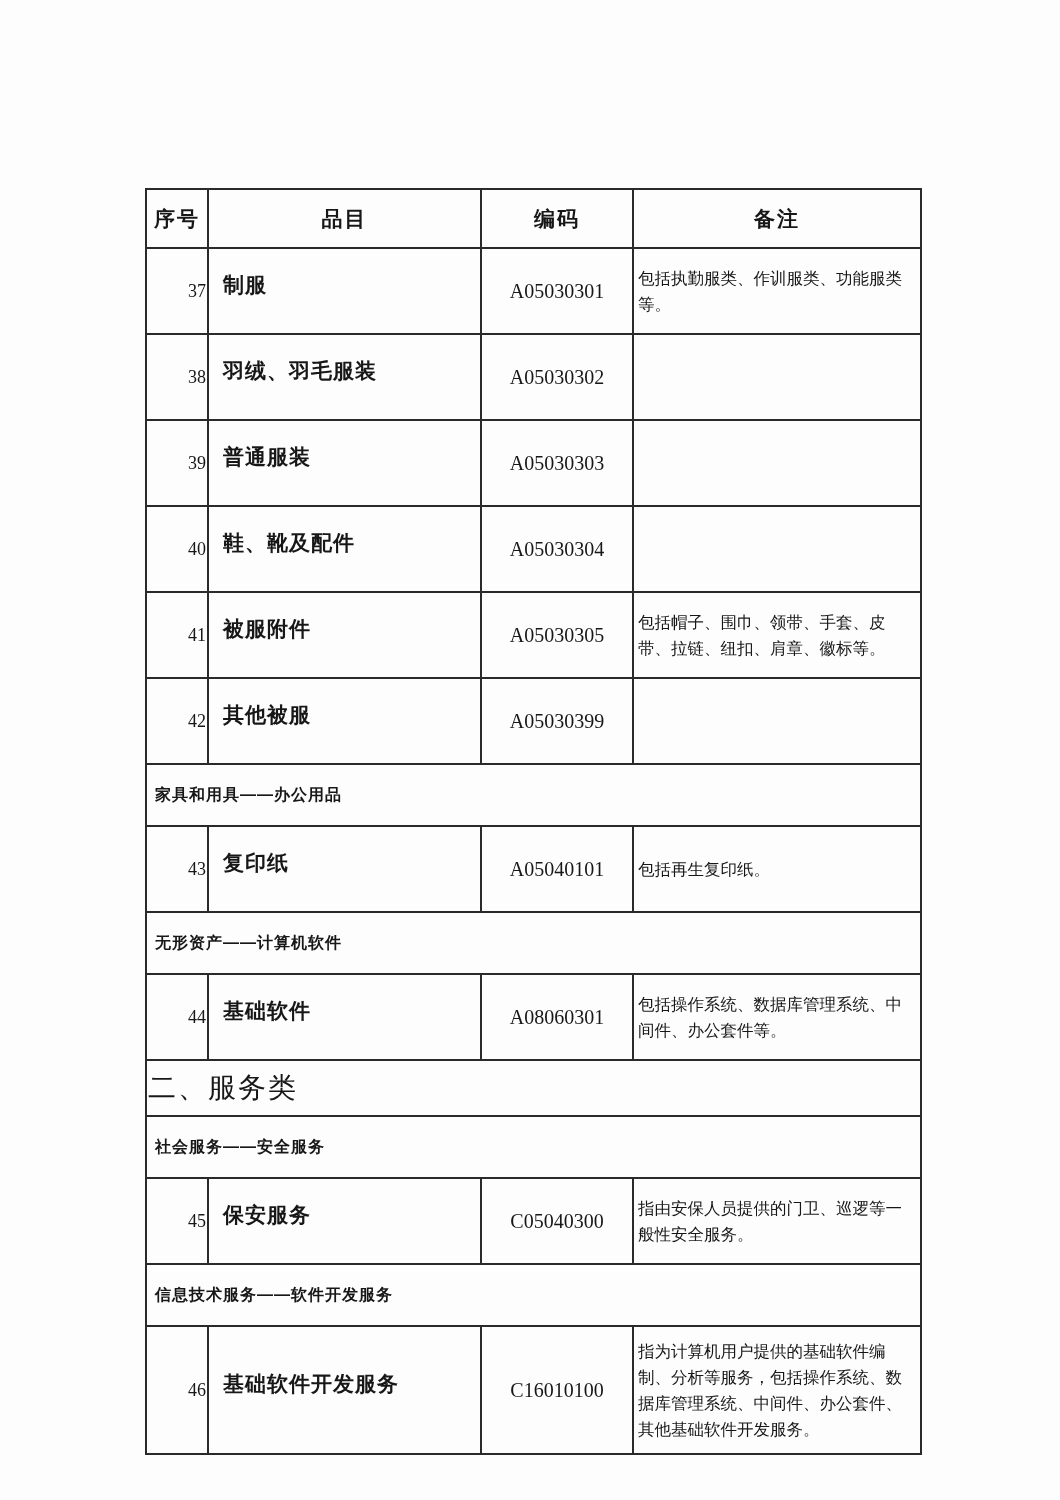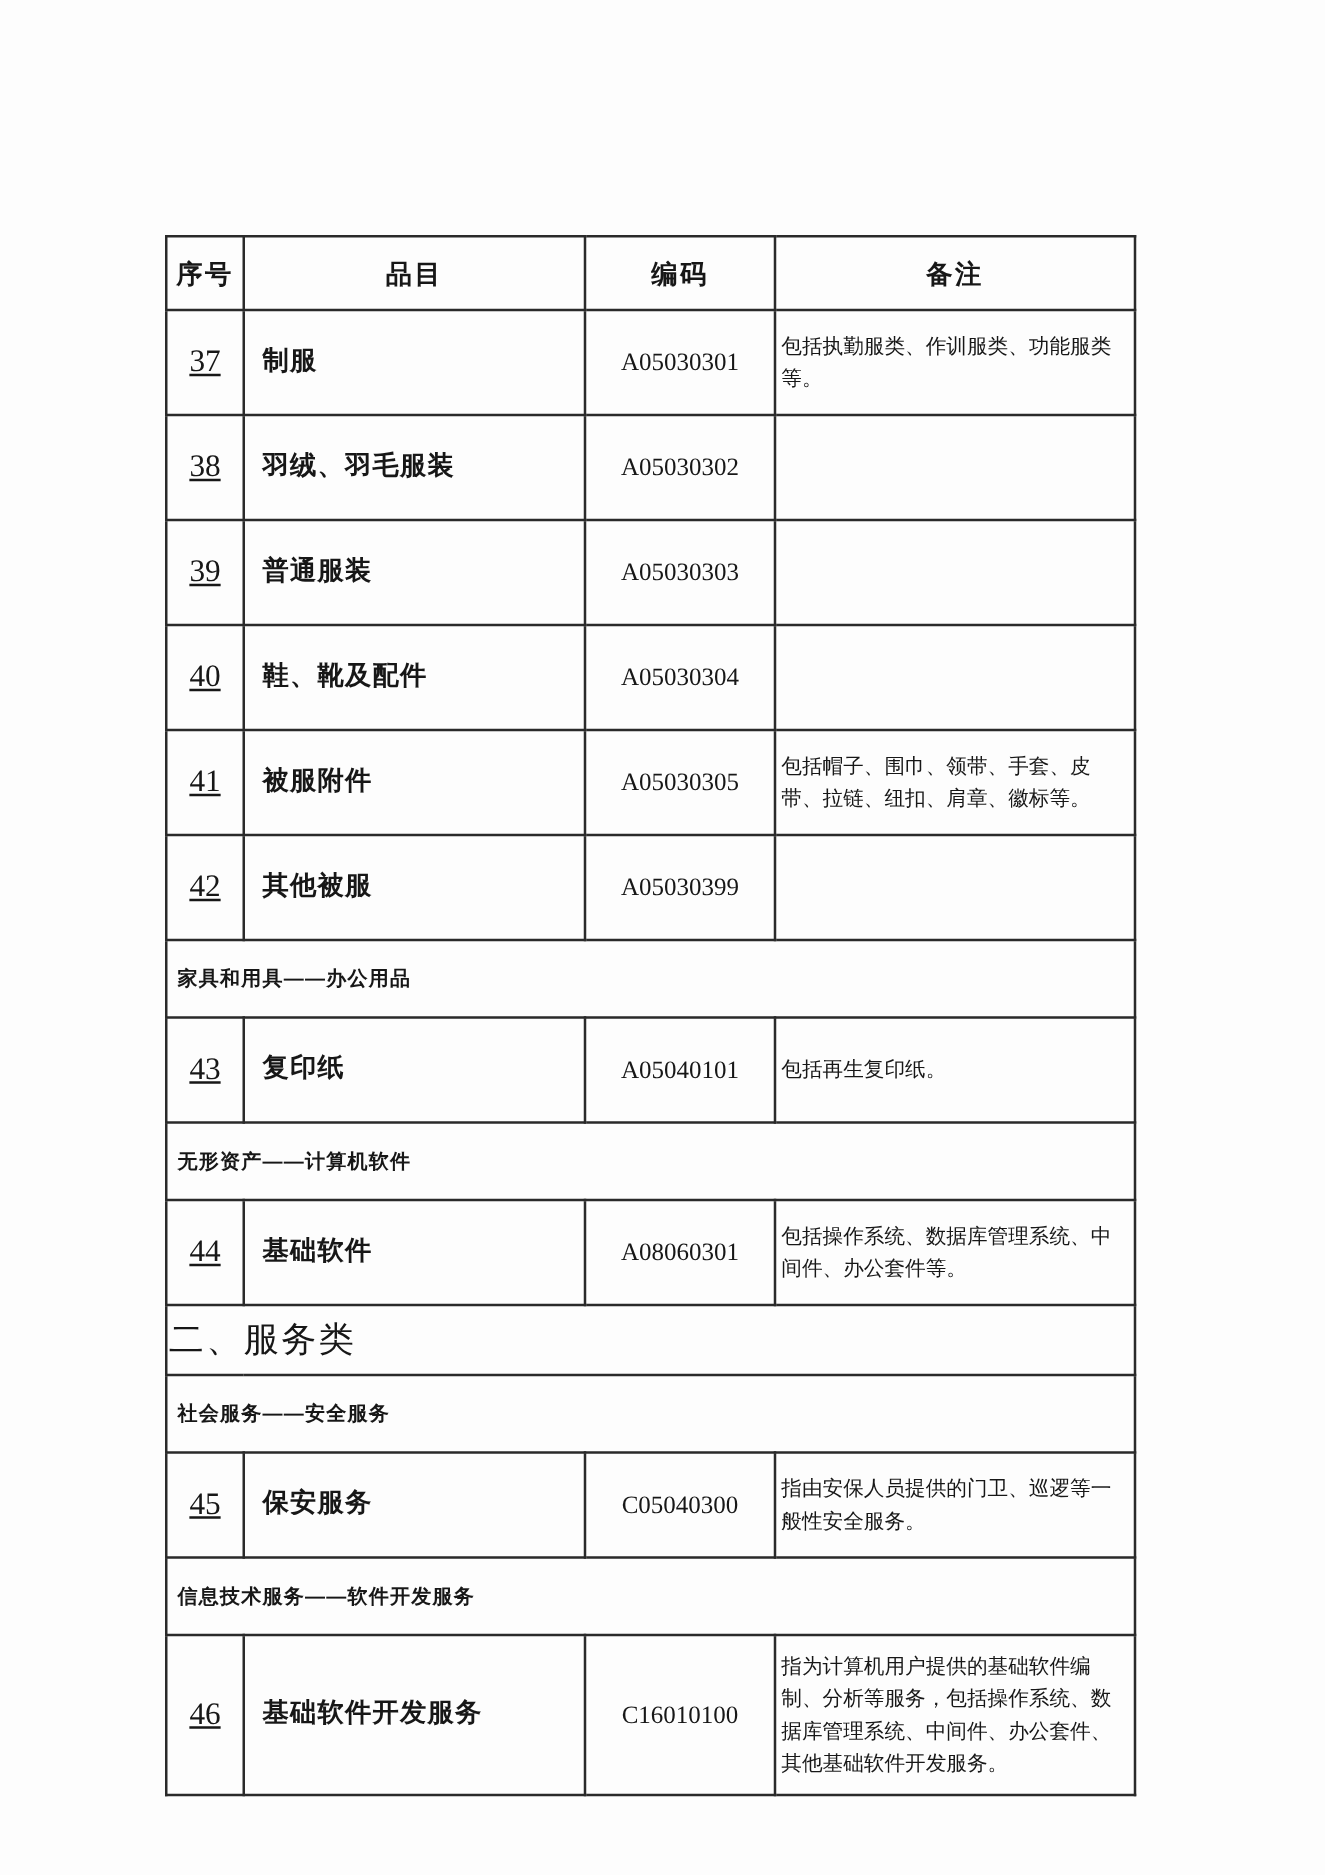--- a/index.html
+++ b/index.html
@@ -15,21 +15,21 @@
   }
   .page {
     position: relative;
     width: 1060px;
     height: 1500px;
     background: #fdfdfd;
     overflow: hidden;
   }
   table.catalog {
     position: absolute;
-    left: 132px;
+    left: 145px;
     top: 188px;
     width: 775px;
     border-collapse: collapse;
     table-layout: fixed;
   }
   table.catalog th,
   table.catalog td {
     border: 2px solid #2a2a2a;
     vertical-align: middle;
     overflow: hidden;
@@ -38,29 +38,28 @@
   tr.header-row th {
     height: 55px;
     font-size: 21px;
     font-weight: 600;
     text-align: center;
     letter-spacing: 2px;
   }
   
   tr.item-row td { height: 60px; }
   td.c-no {
-    text-align: center;
+    text-align: right;
     font-family: "Liberation Serif", "DejaVu Serif", serif;
-    font-size: 25px;
-    text-decoration: underline;
+    font-size: 18px;
   }
   td.c-name {
     font-size: 21px;
     font-weight: 600;
-    padding: 6px 6px 8px 14px;
+    padding: 6px 6px 18px 14px;
     letter-spacing: 1px;
     line-height: 1.35;
   }
   td.c-code {
     text-align: center;
     font-family: "Liberation Serif", "DejaVu Serif", serif;
     font-size: 20px;
     margin-left: 15px;
   }
   td.c-remark {

